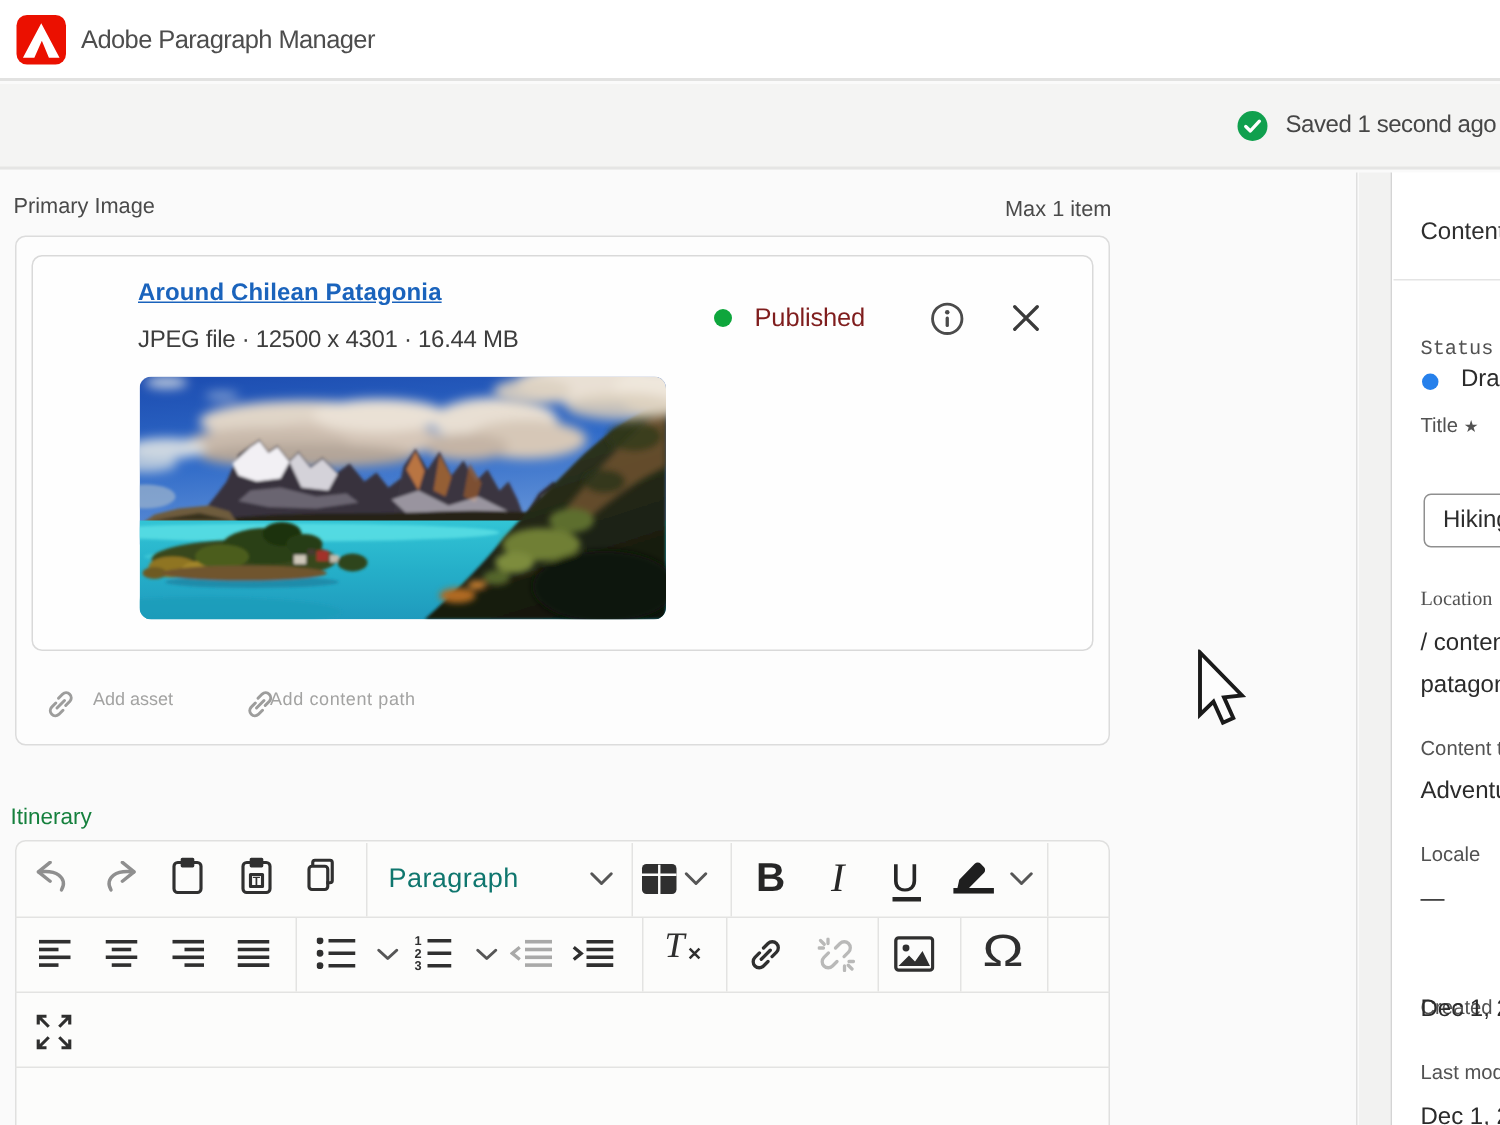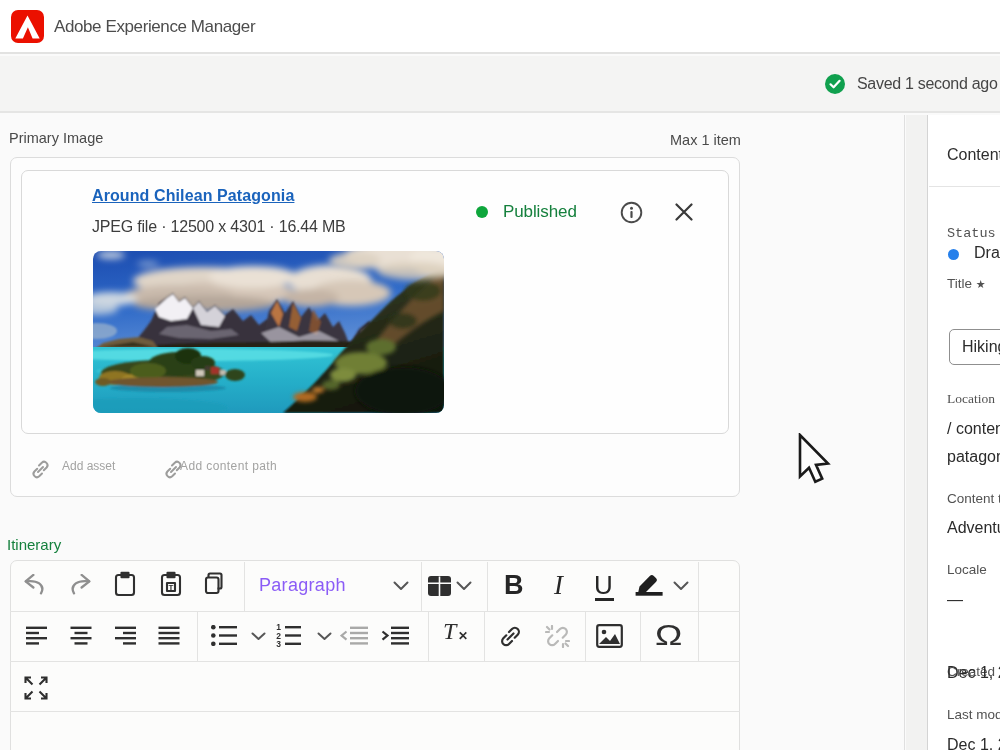--- a/index.html
+++ b/index.html
@@ -11,21 +11,21 @@
   #savedbar { left:0; top:56px; width:1000px; height:57px; background:#f4f4f3; border-bottom:2px solid #e5e5e4; }
   #savedtxt { left:857px; top:75px; font-size:16px; letter-spacing:-0.3px; color:#464646; white-space:nowrap; }
   #main { left:0; top:115px; width:905px; height:635px; background:#fafafa; border-right:1px solid #dfdfdf; }
   #primlabel { left:9px; top:130px; font-size:14.5px; color:#4a4a4a; }
   #maxitem { left:670px; top:132px; font-size:14.5px; color:#4a4a4a; }
   #card { left:10px; top:157px; width:730px; height:340px; background:#fdfdfd; border:1.5px solid #dcdcdc; border-radius:7px; }
   #innercard { left:21px; top:170px; width:708px; height:264px; background:#fefefe; border:1.5px solid #d9d9d9; border-radius:7px; }
   #asslink { left:92px; top:187px; font-size:16px; font-weight:600; color:#1a63bc; text-decoration:underline; letter-spacing:0.1px; }
   #assmeta { left:92px; top:218px; font-size:16px; letter-spacing:-0.2px; color:#3d3d3d; }
   #pubdot { left:476px; top:206px; width:12px; height:12px; border-radius:50%; background:#0ea63c; }
-  #pubtxt { left:503px; top:202px; font-size:17px; letter-spacing:-0.1px; color:#15803d; }
+  #pubtxt { left:503px; top:202px; font-size:17px; letter-spacing:-0.1px; color:#7f1d1d; }
   #thumbwrap { left:93px; top:251px; width:351px; height:162px; border-radius:8px; overflow:hidden; }
   .addrow { font-size:12px; color:#a3a3a2; }
   #itinlabel { left:7px; top:536px; font-size:15px; color:#15803d; }
   #editor { left:10px; top:560px; width:730px; height:200px; background:#fcfcfb; border:1.5px solid #e0e0df; border-top-left-radius:7px; border-top-right-radius:7px; }
   .rowline { left:10px; width:730px; height:0; border-top:1.5px solid #e3e3e2; }
   .vsep { width:0; border-left:1.5px solid #e3e3e2; }
   #sidebar { left:927px; top:115px; width:73px; height:635px; background:#ffffff; border-left:1.5px solid #d4d4d4; }
   #sbtitle { left:947px; top:146px; font-size:16px; font-weight:500; color:#2e2e2e; }
   #sbsep { left:929px; top:186px; width:71px; border-top:1.5px solid #e4e4e4; }
   .sblabel { left:947px; font-size:13.5px; color:#525252; white-space:nowrap; }
@@ -38,21 +38,21 @@
 </style>
 </head>
 <body>
   <div id="main" class="abs"></div>
   <div id="topbar" class="abs"></div>
   <div id="logo" class="abs">
     <svg width="33" height="33" viewBox="0 0 33 33">
       <path d="M16.5 5.5 L28.7 28.5 H21.6 L16.9 17.2 L11.9 28.5 H4.3 Z" fill="#fff"></path>
     </svg>
   </div>
-  <div id="brand" class="abs">Adobe Experience Manager</div>
+  <div id="brand" class="abs">Adobe Paragraph Manager</div>
   <div id="savedbar" class="abs"></div>
   <svg class="icon" style="left:824px; top:73px;" width="22" height="22" viewBox="0 0 22 22">
     <circle cx="11" cy="11" r="10" fill="#10a04e"></circle>
     <path d="M6.5 11.3 L9.6 14.3 L15.6 7.8" fill="none" stroke="#fff" stroke-width="2.2" stroke-linecap="round" stroke-linejoin="round"></path>
   </svg>
   <div id="savedtxt" class="abs">Saved 1 second ago</div>
 
   <div id="primlabel" class="abs">Primary Image</div>
   <div id="maxitem" class="abs">Max 1 item</div>
   <div id="card" class="abs"></div>
@@ -234,21 +234,21 @@
       <rect x="8" y="12" width="8" height="8"></rect>
     </g>
     <text x="12" y="18.8" font-size="8" font-weight="bold" fill="#303030" text-anchor="middle" font-family="Liberation Sans">T</text>
   </svg>
   <svg class="icon" style="left:202px; top:571px;" width="24" height="27" viewBox="0 0 24 27">
     <g fill="none" stroke="#303030" stroke-width="2.1" stroke-linejoin="round">
       <path d="M6.5 6.5 V4 a1.5 1.5 0 0 1 1.5 -1.5 H18 a1.5 1.5 0 0 1 1.5 1.5 V16 a1.5 1.5 0 0 1 -1.5 1.5 h-2.5"></path>
       <rect x="4" y="6.5" width="12.5" height="15.5" rx="2"></rect>
     </g>
   </svg>
-  <div class="abs" style="left:259px; top:575px; font-size:18px; letter-spacing:0.3px; color:#8b5cf6;">Paragraph</div>
+  <div class="abs" style="left:259px; top:575px; font-size:18px; letter-spacing:0.3px; color:#0f766e;">Paragraph</div>
   <svg class="icon" style="left:393px; top:581px;" width="16" height="10" viewBox="0 0 16 10">
     <path d="M1.5 1.5 L8 8 L14.5 1.5" fill="none" stroke="#565656" stroke-width="2" stroke-linecap="round" stroke-linejoin="round"></path>
   </svg>
   <svg class="icon" style="left:427px; top:575px;" width="25" height="22" viewBox="0 0 25 22">
     <rect x="1" y="1" width="23" height="20" rx="3" fill="#2f2f2f"></rect>
     <path d="M1 8.2 H24 M12.5 1.5 V21" stroke="#fcfcfb" stroke-width="1.6"></path>
   </svg>
   <svg class="icon" style="left:456px; top:581px;" width="16" height="10" viewBox="0 0 16 10">
     <path d="M1.5 1.5 L8 8 L14.5 1.5" fill="none" stroke="#565656" stroke-width="2" stroke-linecap="round" stroke-linejoin="round"></path>
   </svg>

